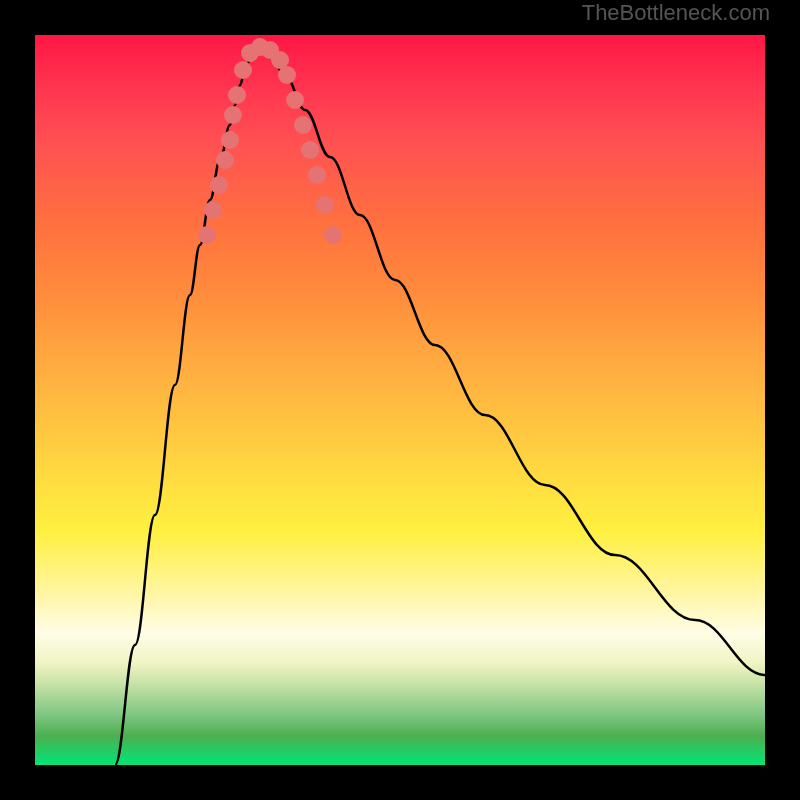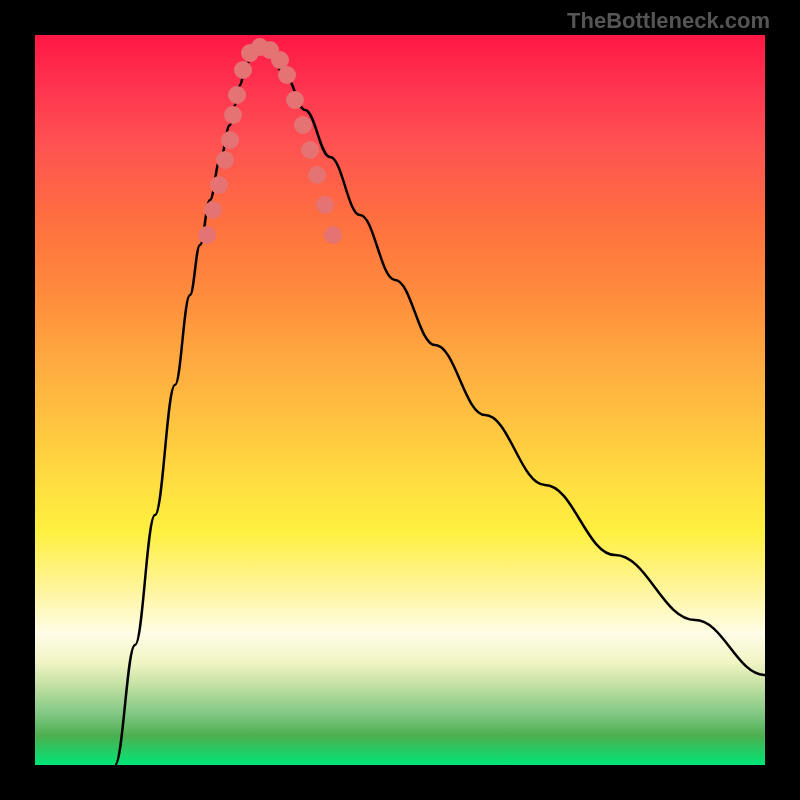--- a/index.html
+++ b/index.html
@@ -9,25 +9,25 @@
     }
     body {
       width: 800px;
       height: 800px;
       background: #000;
       position: relative;
       font-family: Arial, sans-serif;
     }
     .watermark {
       position: absolute;
-      top: 8px;
+      top: 0;
       right: 30px;
       color: #555;
       font-size: 22px;
-      font-weight: bold;
+      font-weight: normal;
       z-index: 10;
     }
     .chart-area {
       position: absolute;
       top: 35px;
       left: 35px;
       width: 730px;
       height: 730px;
       background: linear-gradient(to bottom,
         #ff1744 0%,

